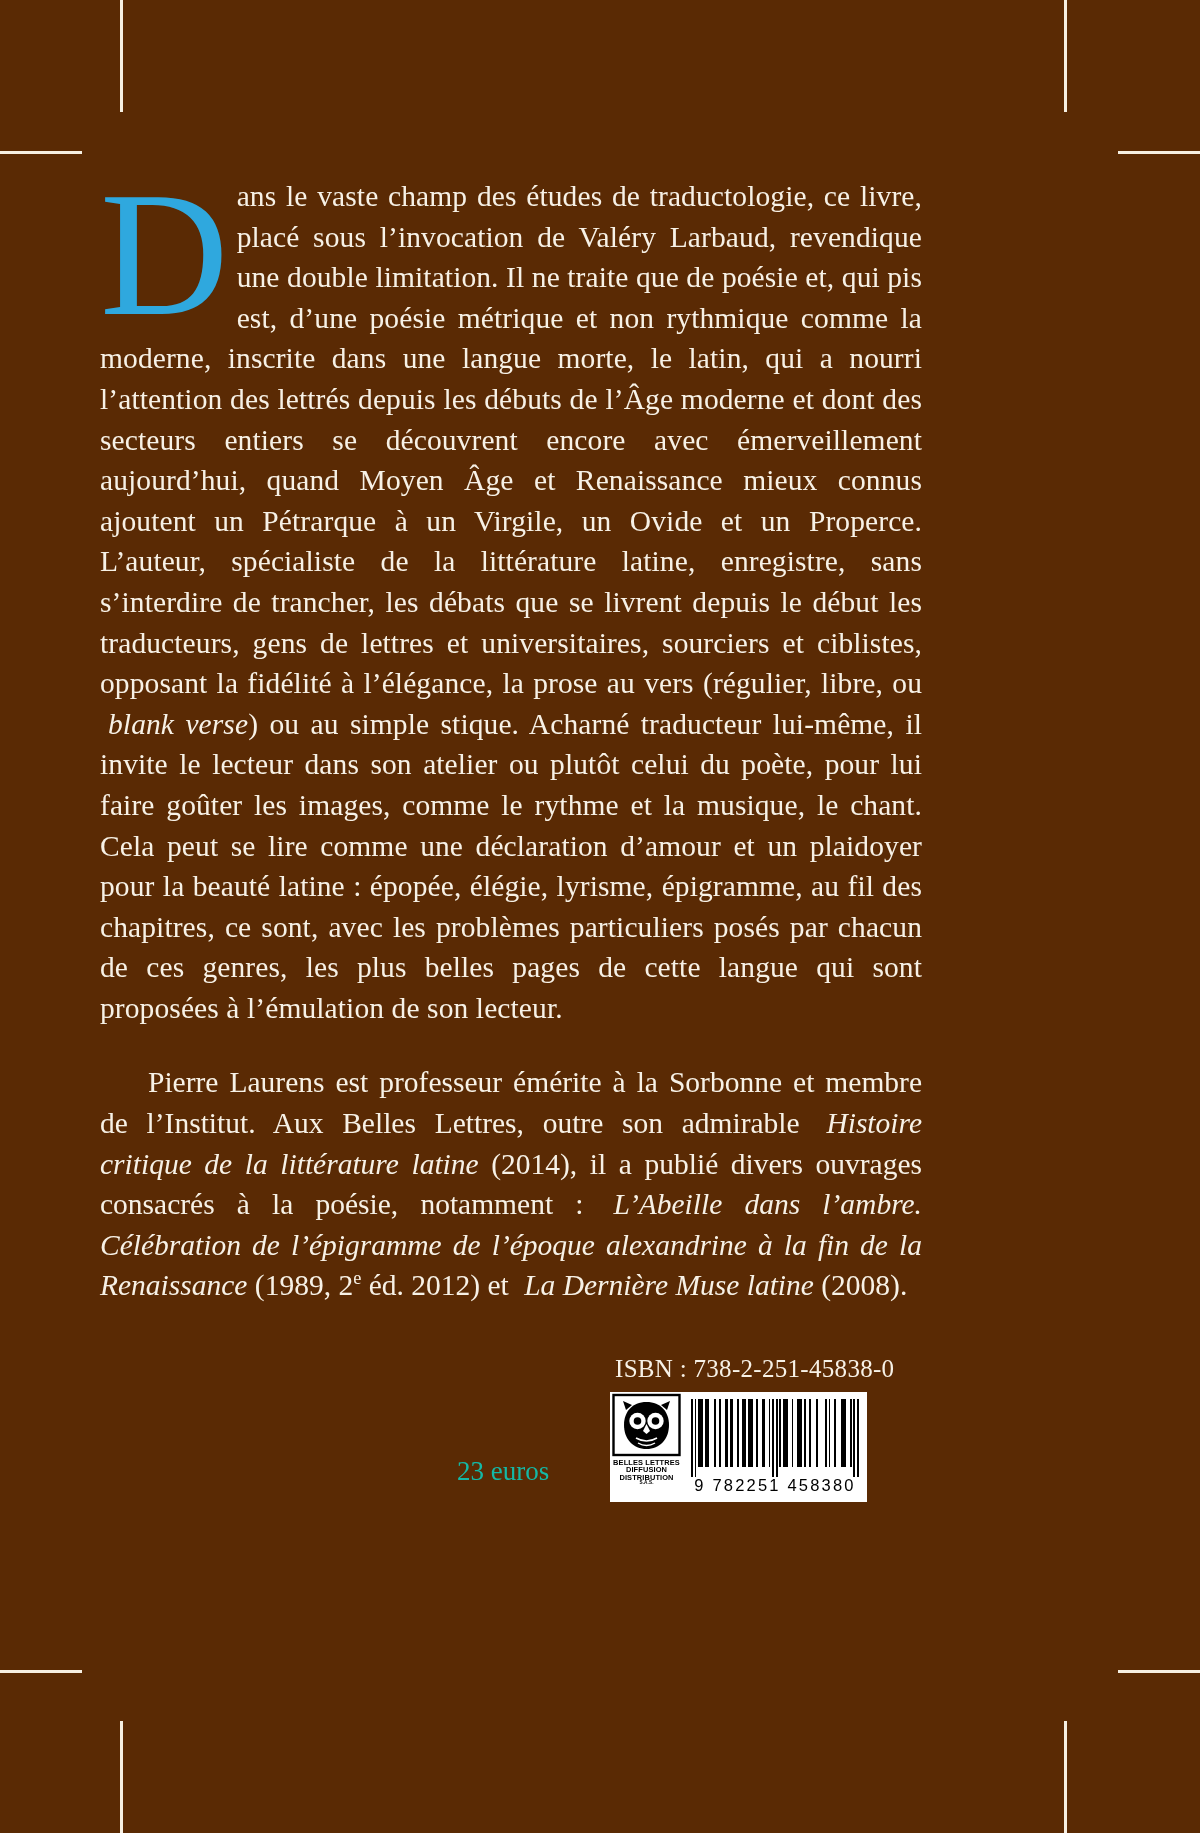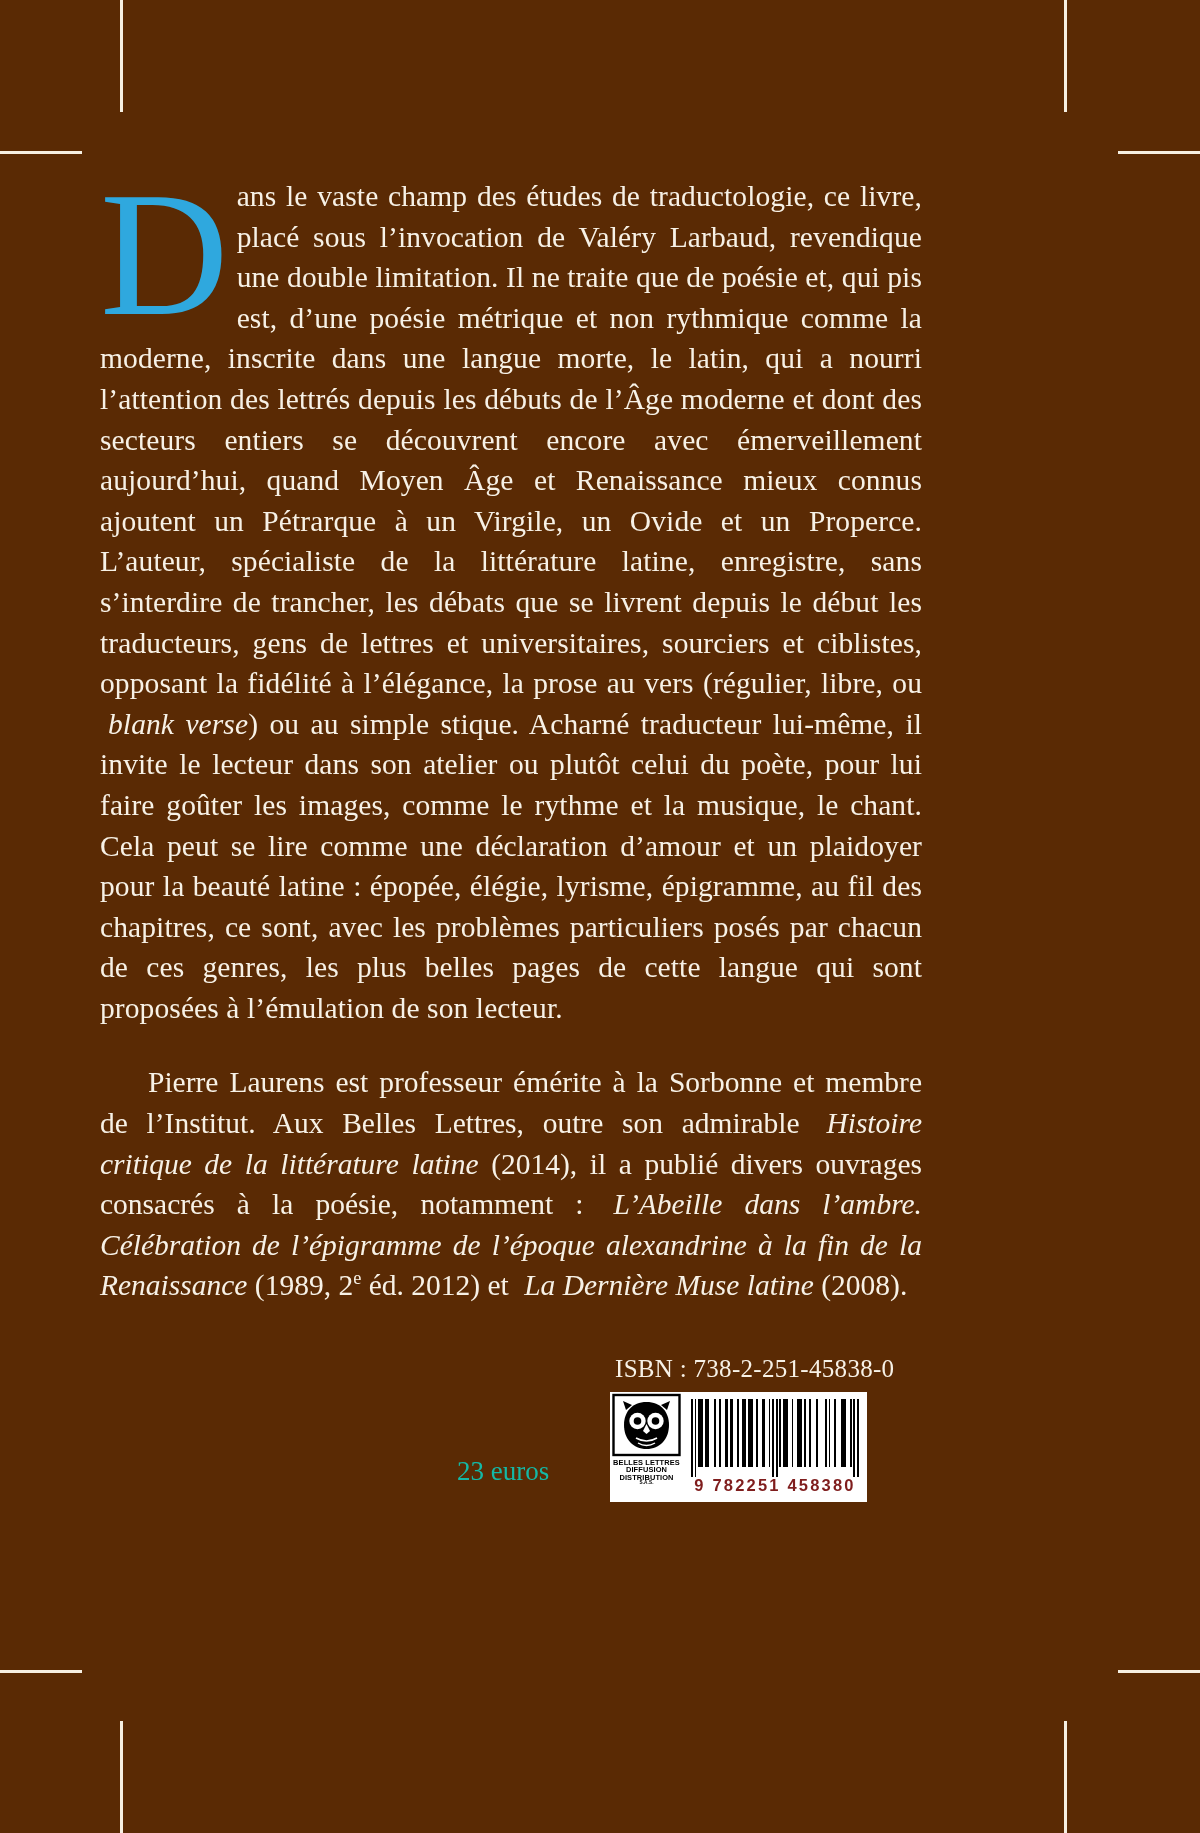--- a/index.html
+++ b/index.html
@@ -164,23 +164,23 @@
   }
   .bars i.short { height: 68px; }
   .ean-text {
     position: absolute;
     left: 0;
     top: 84px;
     width: 184px;
     text-align: center;
     font-family: "Liberation Sans", sans-serif;
     font-size: 16.5px;
-    color: #7f1d1d;
+    color: #000000;
     letter-spacing: 2.2px;
-    font-weight: bold;
+    font-weight: normal;
   }
 </style>
 </head>
 <body>
 
 <div class="cover">
 
   <div class="crop v crop-tl-v"></div>
   <div class="crop h crop-tl-h"></div>
   <div class="crop v crop-tr-v"></div>

